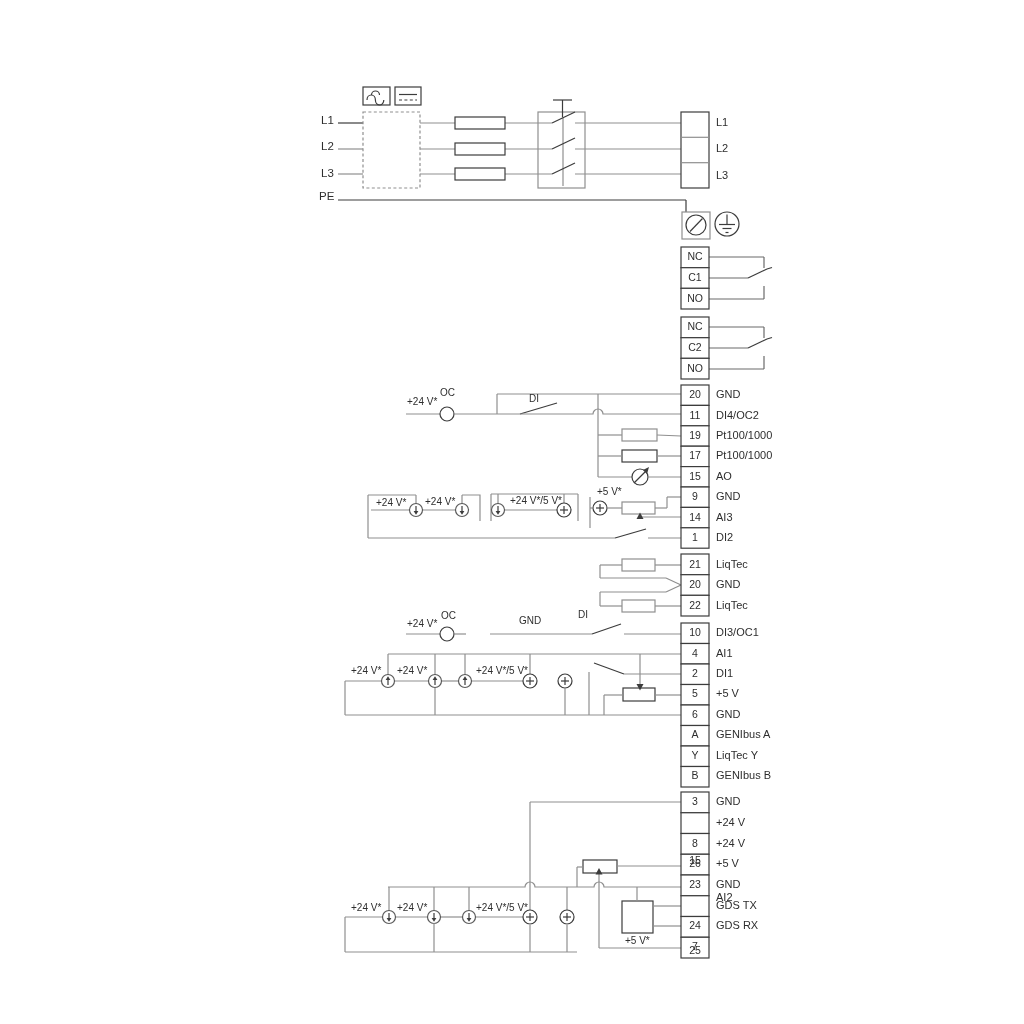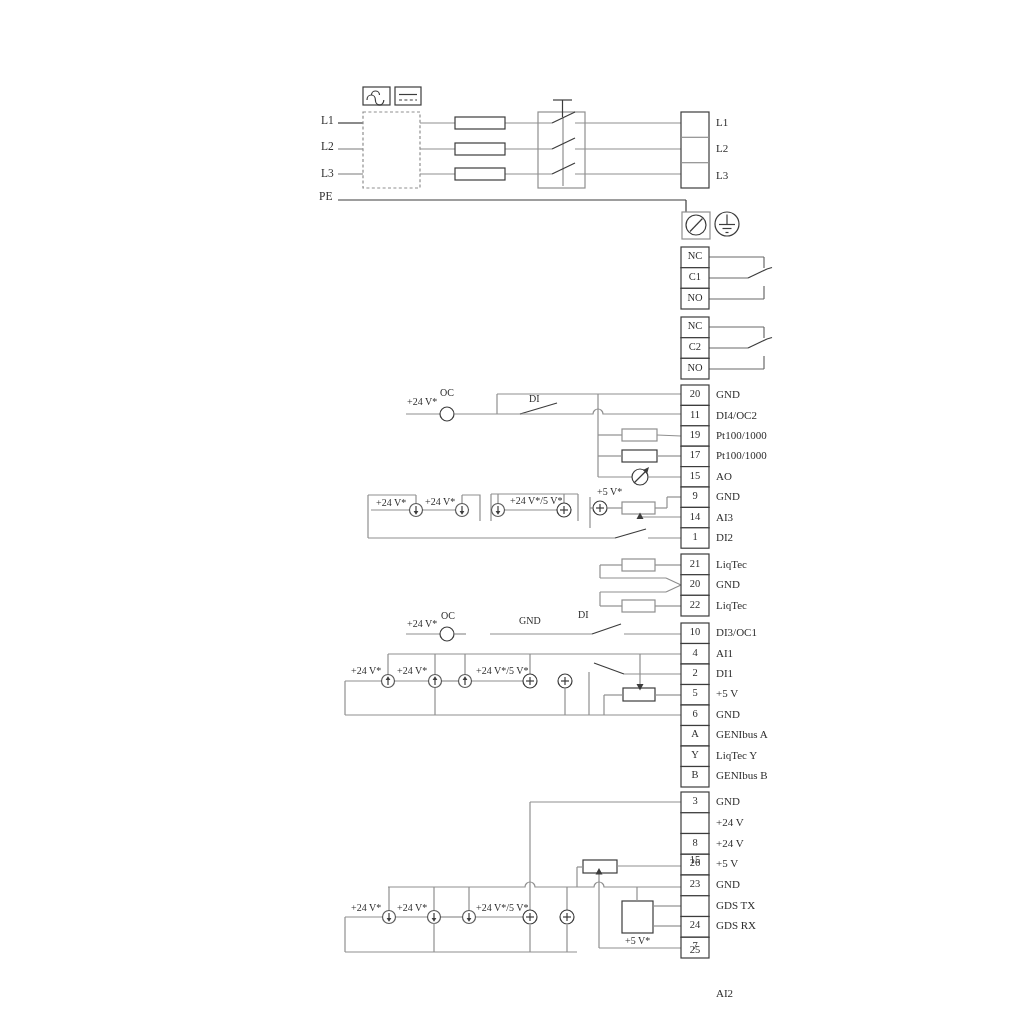--- a/index.html
+++ b/index.html
@@ -1,17 +1,17 @@
 <!DOCTYPE html>
 <html><head>
 <meta charset="utf-8">
 <style>
   html,body{margin:0;padding:0;background:#fff;}
   .stage{position:relative;width:1024px;height:1024px;background:#ffffff;
-         font-family:Liberation Serif, serif;overflow:hidden;}
+         font-family:Liberation Sans, sans-serif;overflow:hidden;}
   .stage>svg{position:absolute;left:0;top:0;}
   .stage span{position:absolute;color:#2e2e2e;line-height:1;white-space:nowrap;}
   .s{font-size:10px;}
   .t{font-size:11px;left:716px;}
   .n{font-size:10.5px;left:681px;width:28px;text-align:center;}
   .m{font-size:11.5px;}
   svg .g{stroke:#8f8f8f;stroke-width:1.2;fill:none;}
   svg .d{stroke:#3c3c3c;stroke-width:1.2;fill:none;}
   svg .d2{stroke:#5a5a5a;stroke-width:1.2;fill:none;}
   svg .cell{stroke:#3c3c3c;stroke-width:1.2;fill:#ffffff;}
@@ -421,21 +421,21 @@
 <span class="t" style="top:838px">+24 V</span>
 <span class="n" style="top:858px">26</span>
 <span class="t" style="top:858px">+5 V</span>
 <span class="n" style="top:879px">23</span>
 <span class="t" style="top:879px">GND</span>
 <span class="n" style="top:945px">25</span>
 <span class="t" style="top:900px">GDS TX</span>
 <span class="n" style="top:920px">24</span>
 <span class="t" style="top:920px">GDS RX</span>
 <span class="n" style="top:941px">7</span>
-<span class="t" style="top:988px">AI2</span>
+<span class="t" style="top:892px">AI2</span>
 
 <span class="s" style="left:407px;top:397px">+24 V*</span>
 <span class="s" style="left:440px;top:388px">OC</span>
 <span class="s" style="left:529px;top:394px">DI</span>
 <span class="s" style="left:376px;top:498px">+24 V*</span>
 <span class="s" style="left:425px;top:497px">+24 V*</span>
 <span class="s" style="left:510px;top:496px">+24 V*/5 V*</span>
 <span class="s" style="left:597px;top:487px">+5 V*</span>
 <span class="s" style="left:407px;top:619px">+24 V*</span>
 <span class="s" style="left:441px;top:611px">OC</span>

